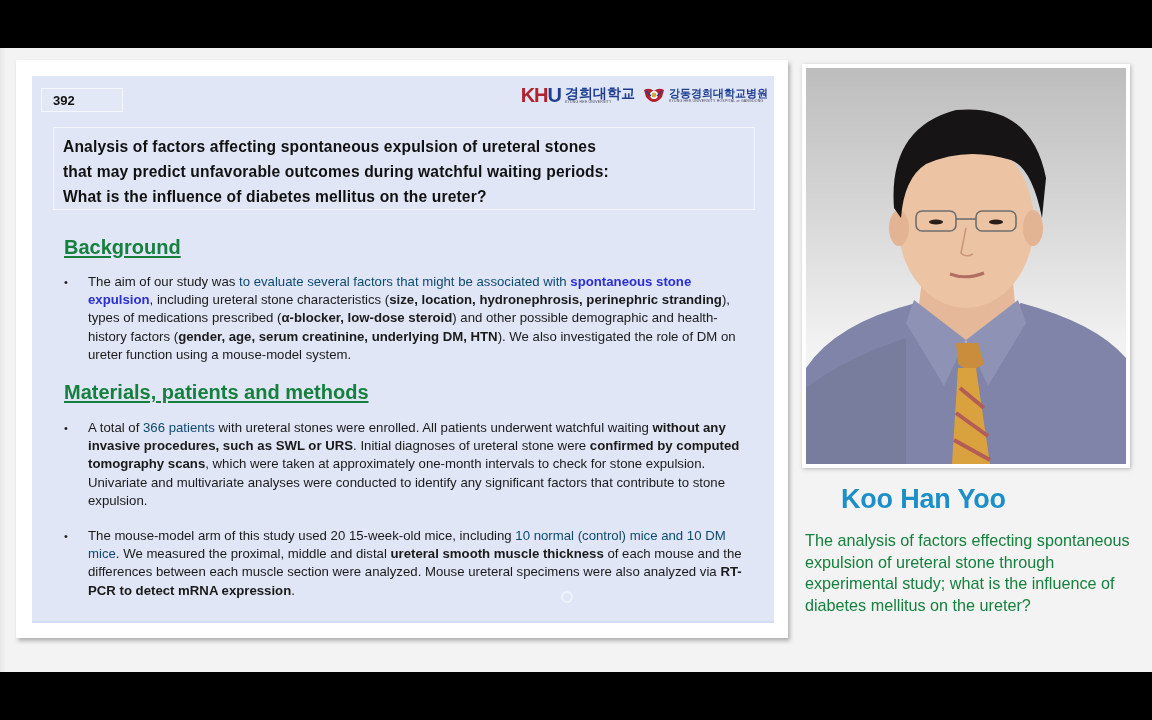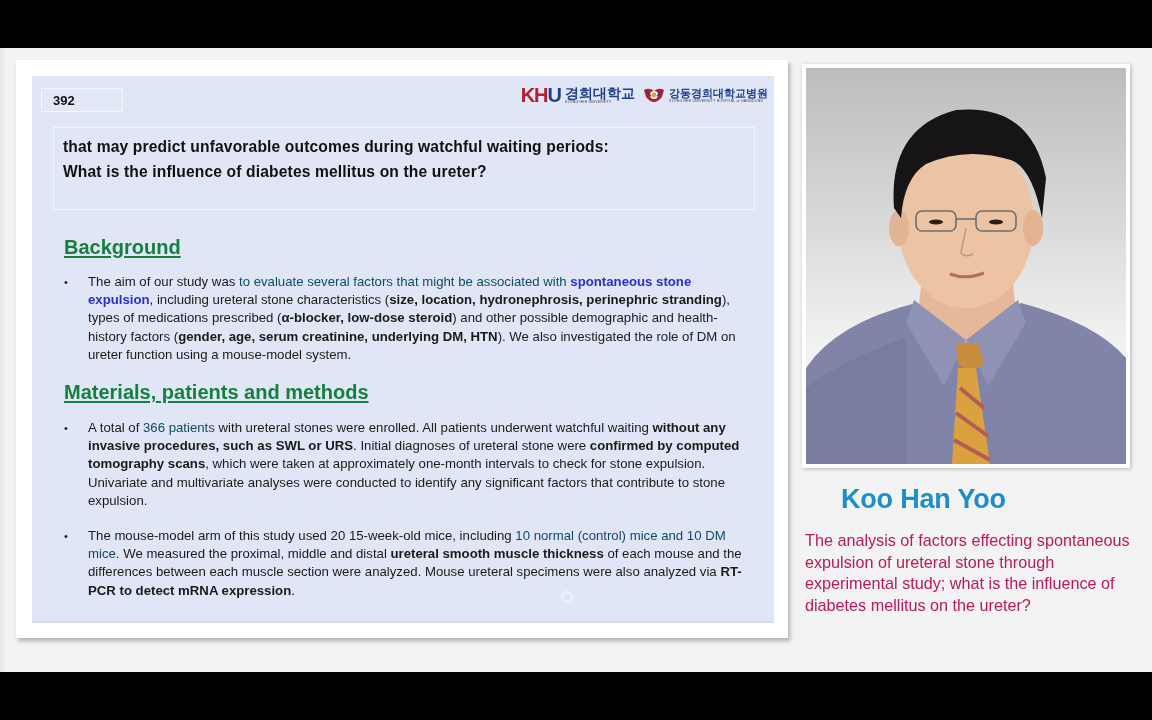--- a/index.html
+++ b/index.html
@@ -87,21 +87,21 @@
     overflow: hidden;
   }
   .photo svg { position: absolute; left: 0; top: 0; }
 
   .speaker-name {
     position: absolute; left: 805px; top: 436px;
     font-size: 27px; font-weight: bold; color: #1d8fc8; letter-spacing: -0.2px; margin-left: 36px;
   }
   .talk-title {
     position: absolute; left: 805px; top: 482px; width: 330px;
-    font-size: 16.2px; line-height: 21.6px; color: #be185d;
+    font-size: 16.2px; line-height: 21.6px; color: #15803d;
   }
 </style>
 </head>
 <body>
 
 <div class="stage">
   <div class="stage-left-edge"></div>
 
   <div class="slide-card">
     <div class="slide">
@@ -124,20 +124,21 @@
             <path d="M3 4 L8 9 M19 4 L14 9" stroke="#1d3f8f" stroke-width="1.2"></path>
           </svg>
           <span class="logo-text-block">
             <span class="logo-kor">강동경희대학교병원</span>
             <span class="logo-eng">KYUNG HEE UNIVERSITY HOSPITAL at GANGDONG</span>
           </span>
         </div>
       </div>
 
       <div class="title-box">
+        <div>Analysis of factors affecting spontaneous expulsion of ureteral stones</div>
         <div>that may predict unfavorable outcomes during watchful waiting periods:</div>
         <div>What is the influence of diabetes mellitus on the ureter?</div>
       </div>
 
       <div class="section-heading" style="top:160px;">Background</div>
 
       <div class="bullet" style="top:197px;">
         <span class="bullet-dot">•</span>
         <span>The aim of our study was </span><span class="blue">to evaluate several factors that might be associated with </span><span class="blueb">spontaneous stone expulsion</span><span>, including ureteral stone characteristics (</span><span class="b">size, location, hydronephrosis, perinephric stranding</span><span>), types of medications prescribed (</span><span class="b">α-blocker, low-dose steroid</span><span>) and other possible demographic and health-history factors (</span><span class="b">gender, age, serum creatinine, underlying DM, HTN</span><span>). We also investigated the role of DM on ureter function using a mouse-model system.</span>
       </div>

